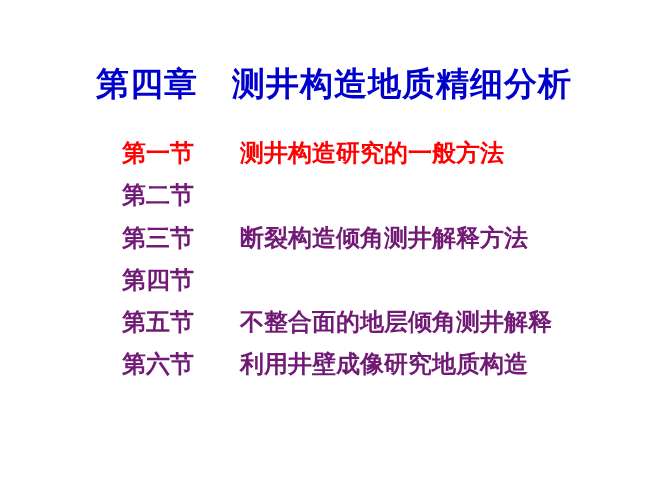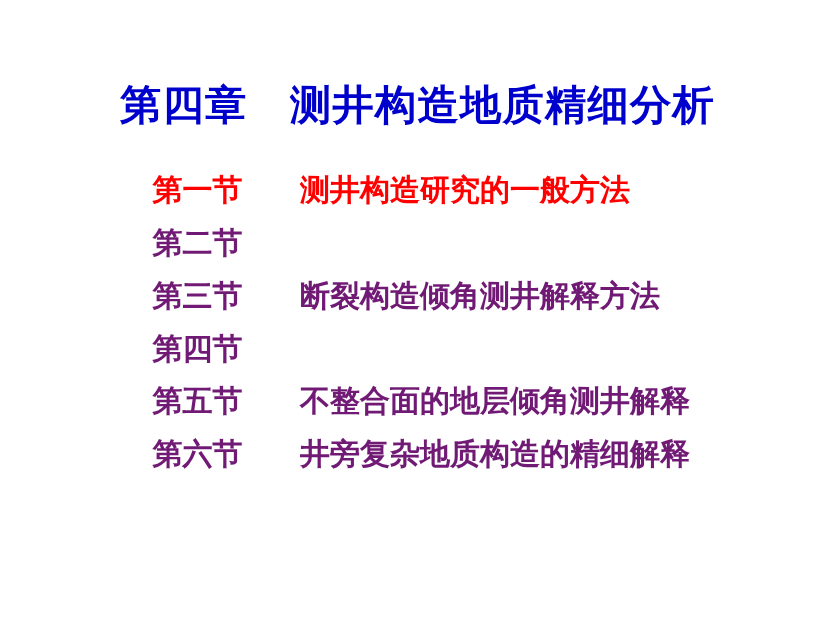--- a/index.html
+++ b/index.html
@@ -90,17 +90,17 @@
       <span class="toc-num">第四节</span>
     </div>
 
     <div class="toc-item">
       <span class="toc-num">第五节</span>
       <span class="toc-label">不整合面的地层倾角测井解释</span>
     </div>
 
     <div class="toc-item">
       <span class="toc-num">第六节</span>
-      <span class="toc-label">井旁复杂地质构造的精细解释</span>
+      <span class="toc-label">利用井壁成像研究地质构造</span>
     </div>
 
   </div>
 </div>
 
 </body></html>

